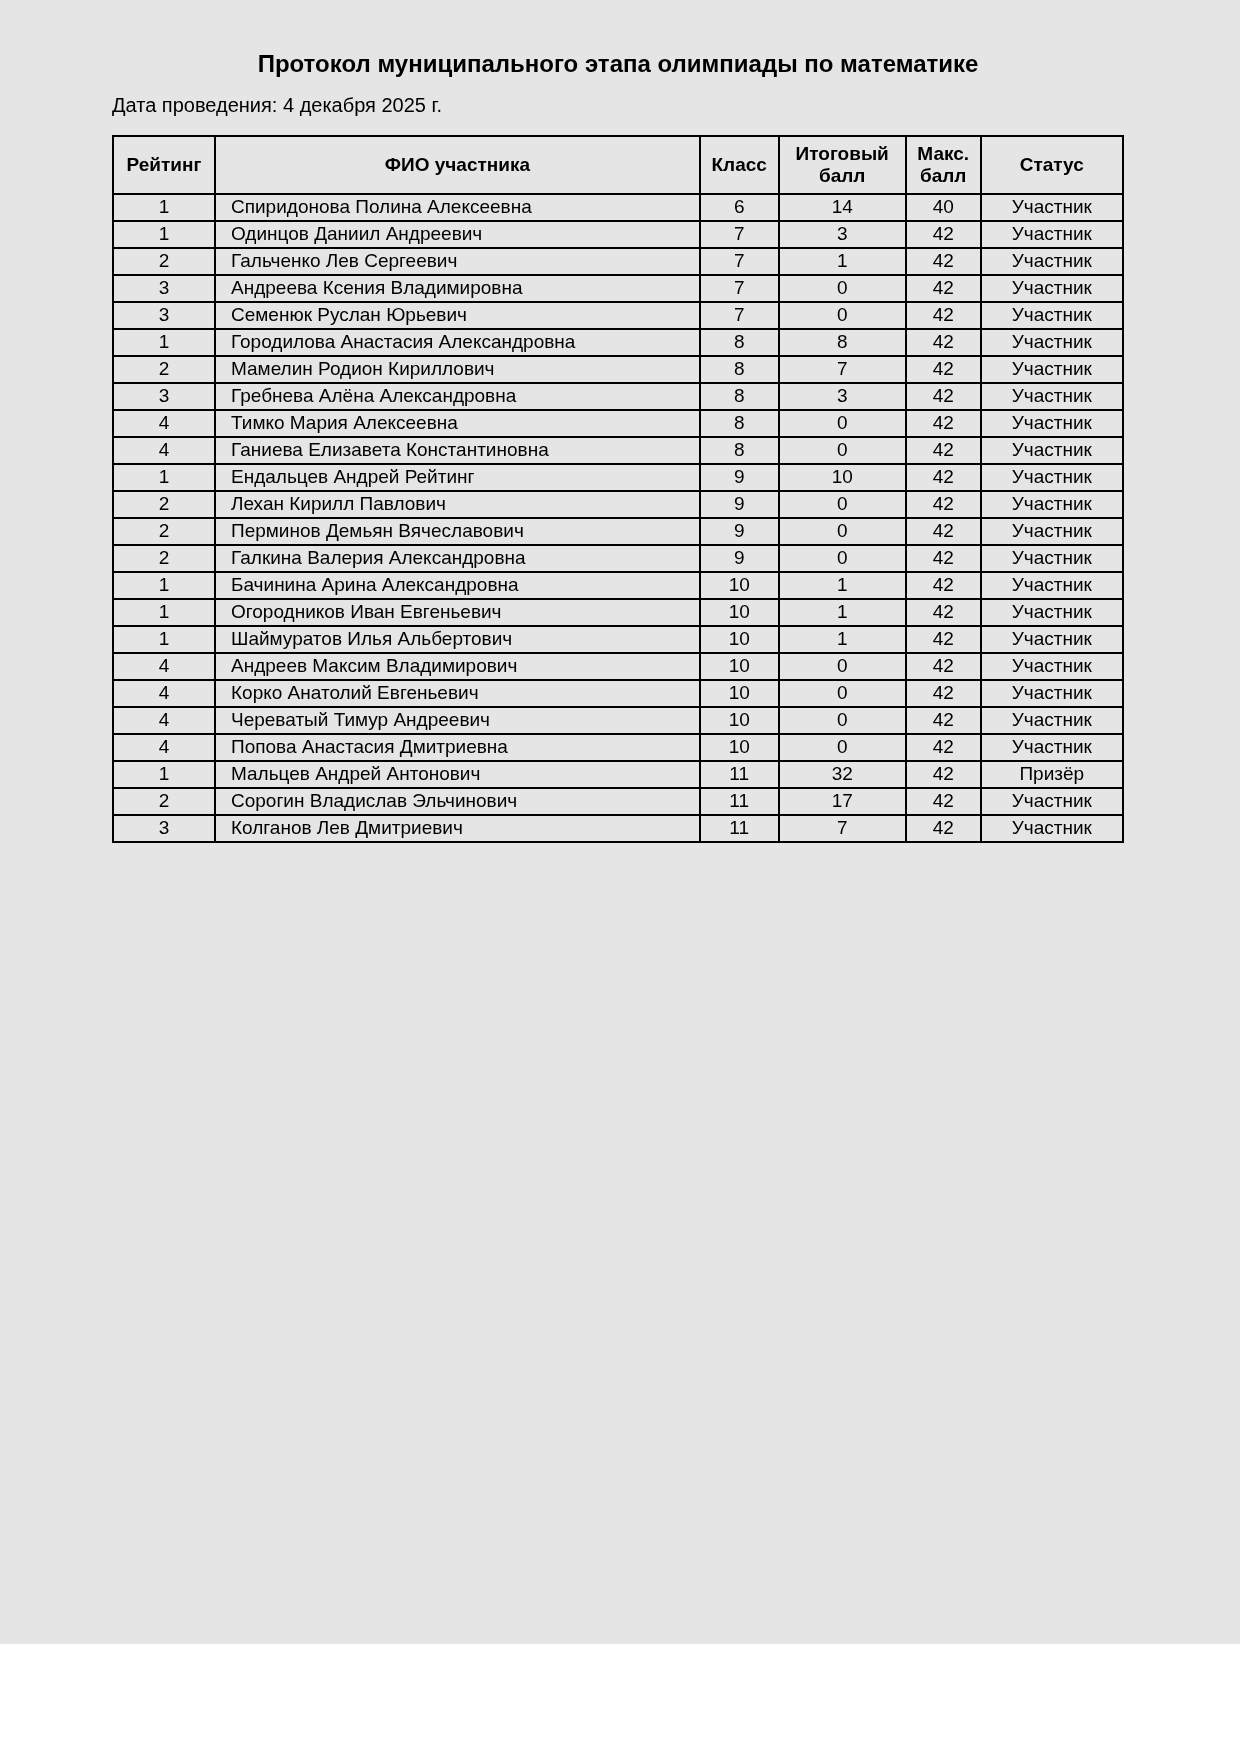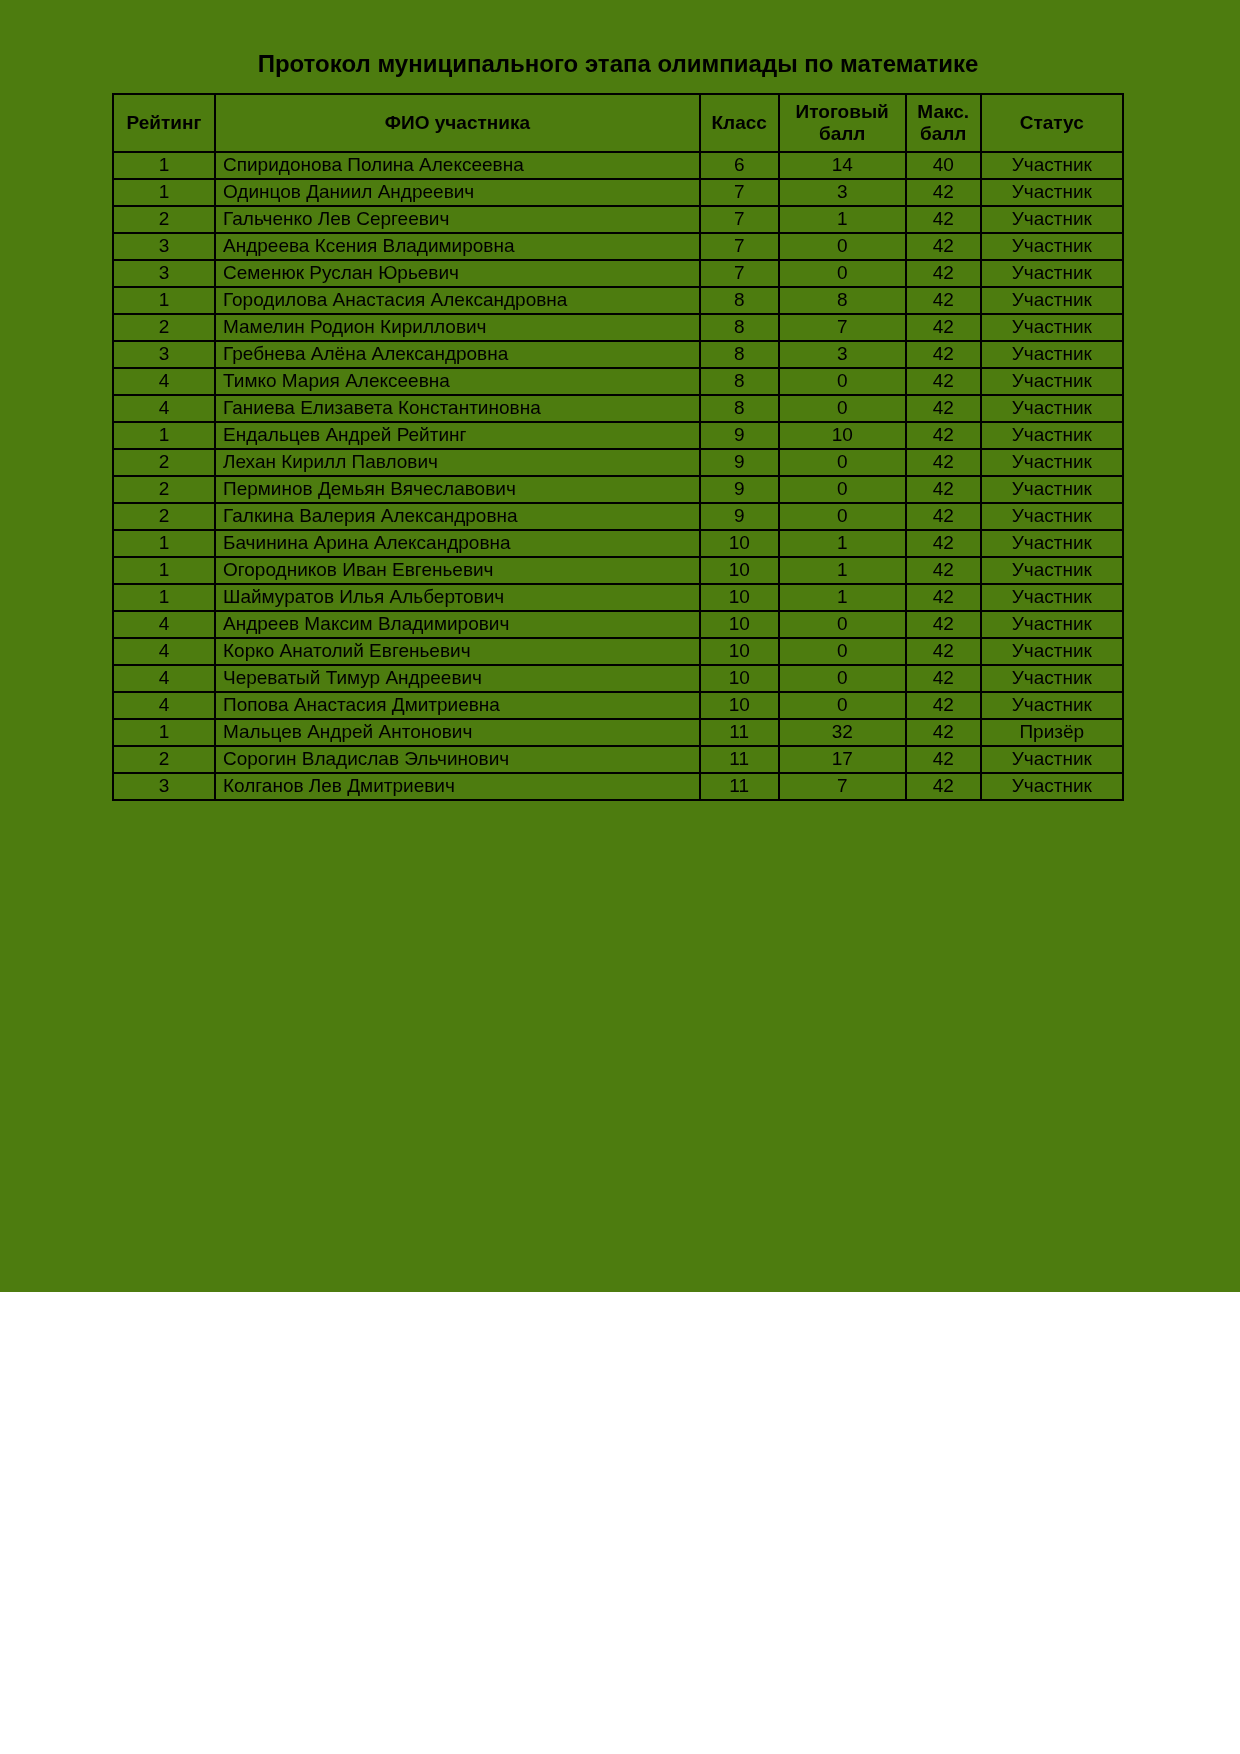--- a/index.html
+++ b/index.html
@@ -4,22 +4,22 @@
 <style>
   html, body {
     margin: 0;
     padding: 0;
     background: #ffffff;
     font-family: "Liberation Sans", sans-serif;
     color: #000000;
   }
   .page {
     width: 1240px;
-    height: 1292px;
-    background: #4d7c0f;
+    height: 1644px;
+    background: #e5e5e5;
     box-sizing: border-box;
     padding: 50px 0 0 0;
     overflow: hidden;
   }
   .content {
     width: 1012px;
     margin-left: 112px;
   }
   .doc-title {
     font-size: 24px;
@@ -61,35 +61,36 @@
     white-space: normal;
     padding: 4px 2px;
     height: 48px;
     line-height: 1.15;
   }
   table.results td {
     height: 23px;
   }
   table.results td.cell-name {
     text-align: left;
-    padding-left: 7px;
+    padding-left: 15px;
   }
   col.col-rating  { width: 10.1%; }
   col.col-name    { width: 48.0%; }
   col.col-grade   { width: 7.8%;  }
   col.col-total   { width: 12.6%; }
   col.col-max     { width: 7.4%;  }
   col.col-status  { width: 14.1%; }
 </style>
 </head>
 <body>
 
 <div class="page">
   <div class="content">
     <h1 class="doc-title">Протокол муниципального этапа олимпиады по математике</h1>
+    <p class="date-line">Дата проведения: 4 декабря 2025 г.</p>
     <table class="results">
       <colgroup>
         <col class="col-rating">
         <col class="col-name">
         <col class="col-grade">
         <col class="col-total">
         <col class="col-max">
         <col class="col-status">
       </colgroup>
       <thead>

